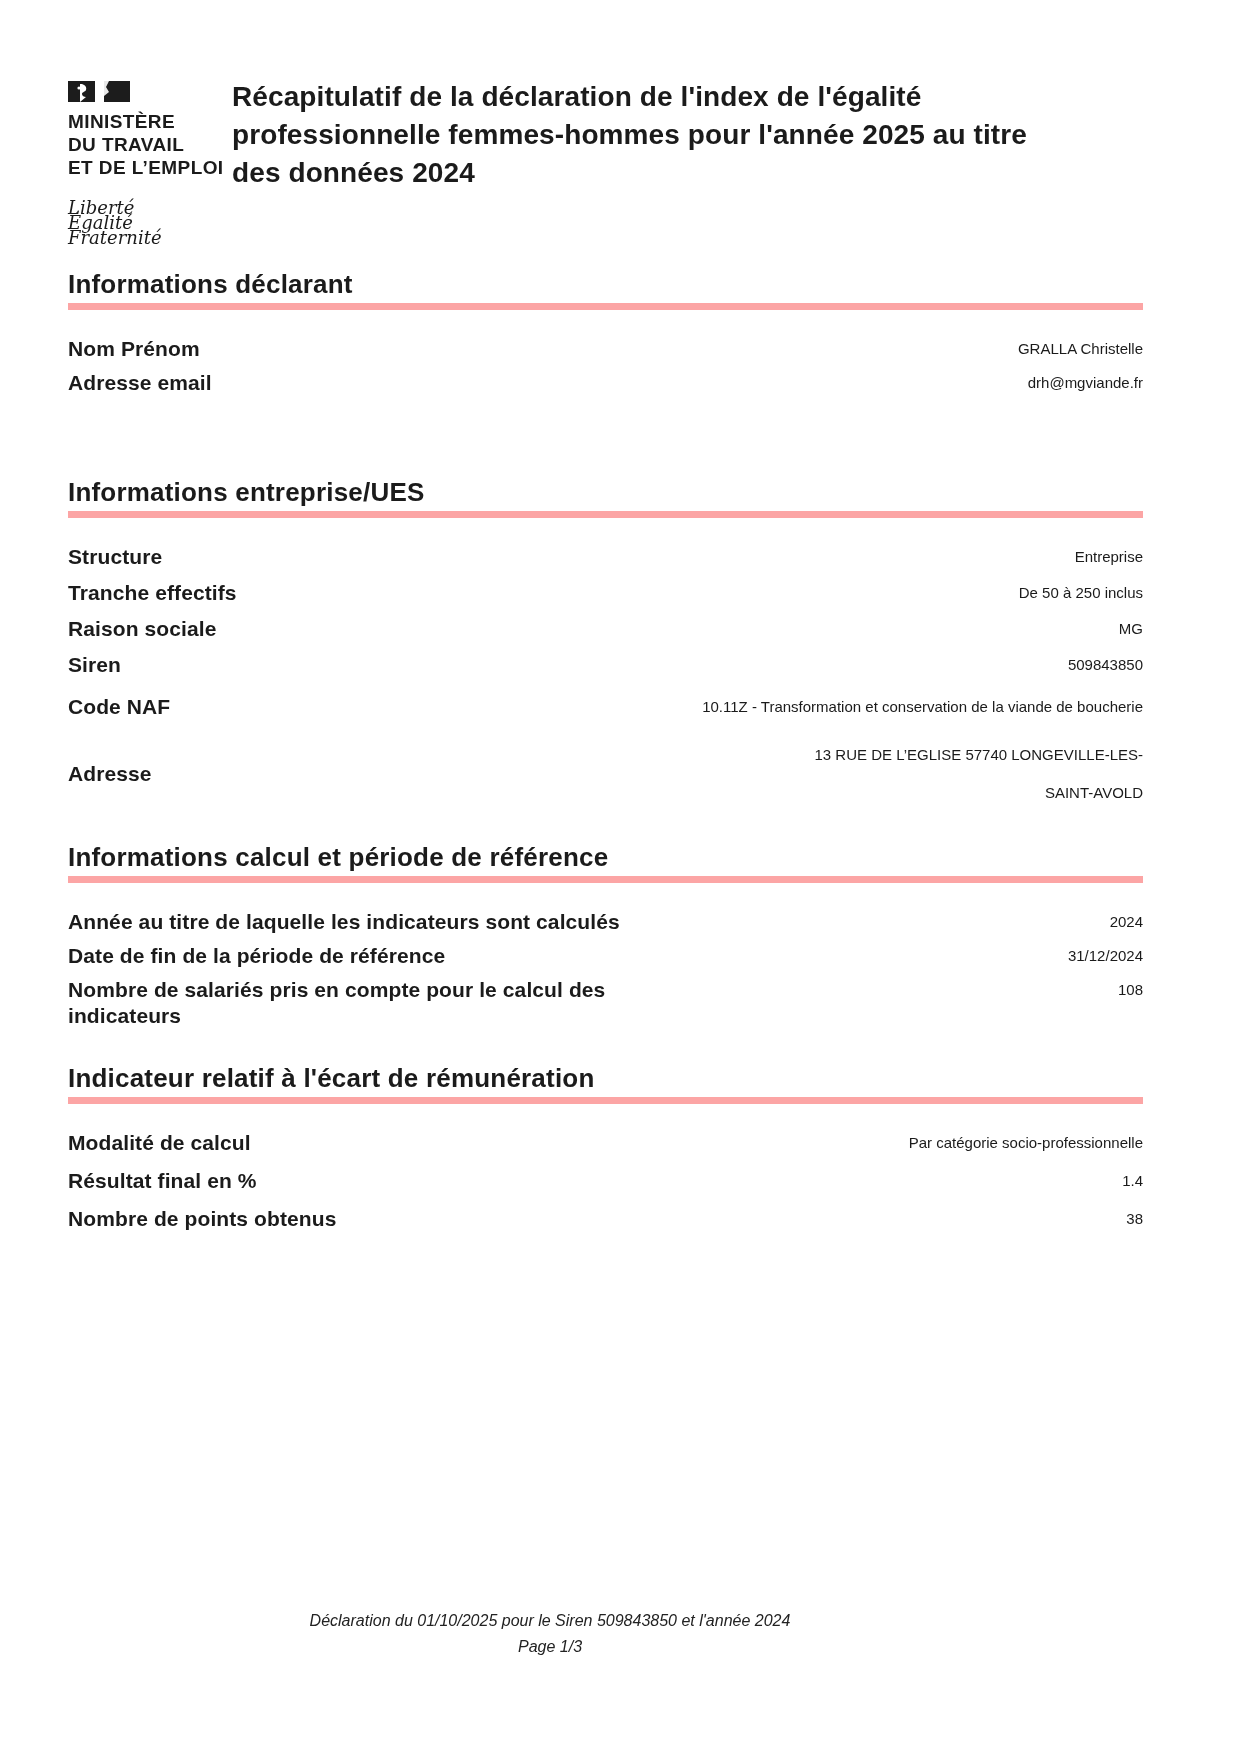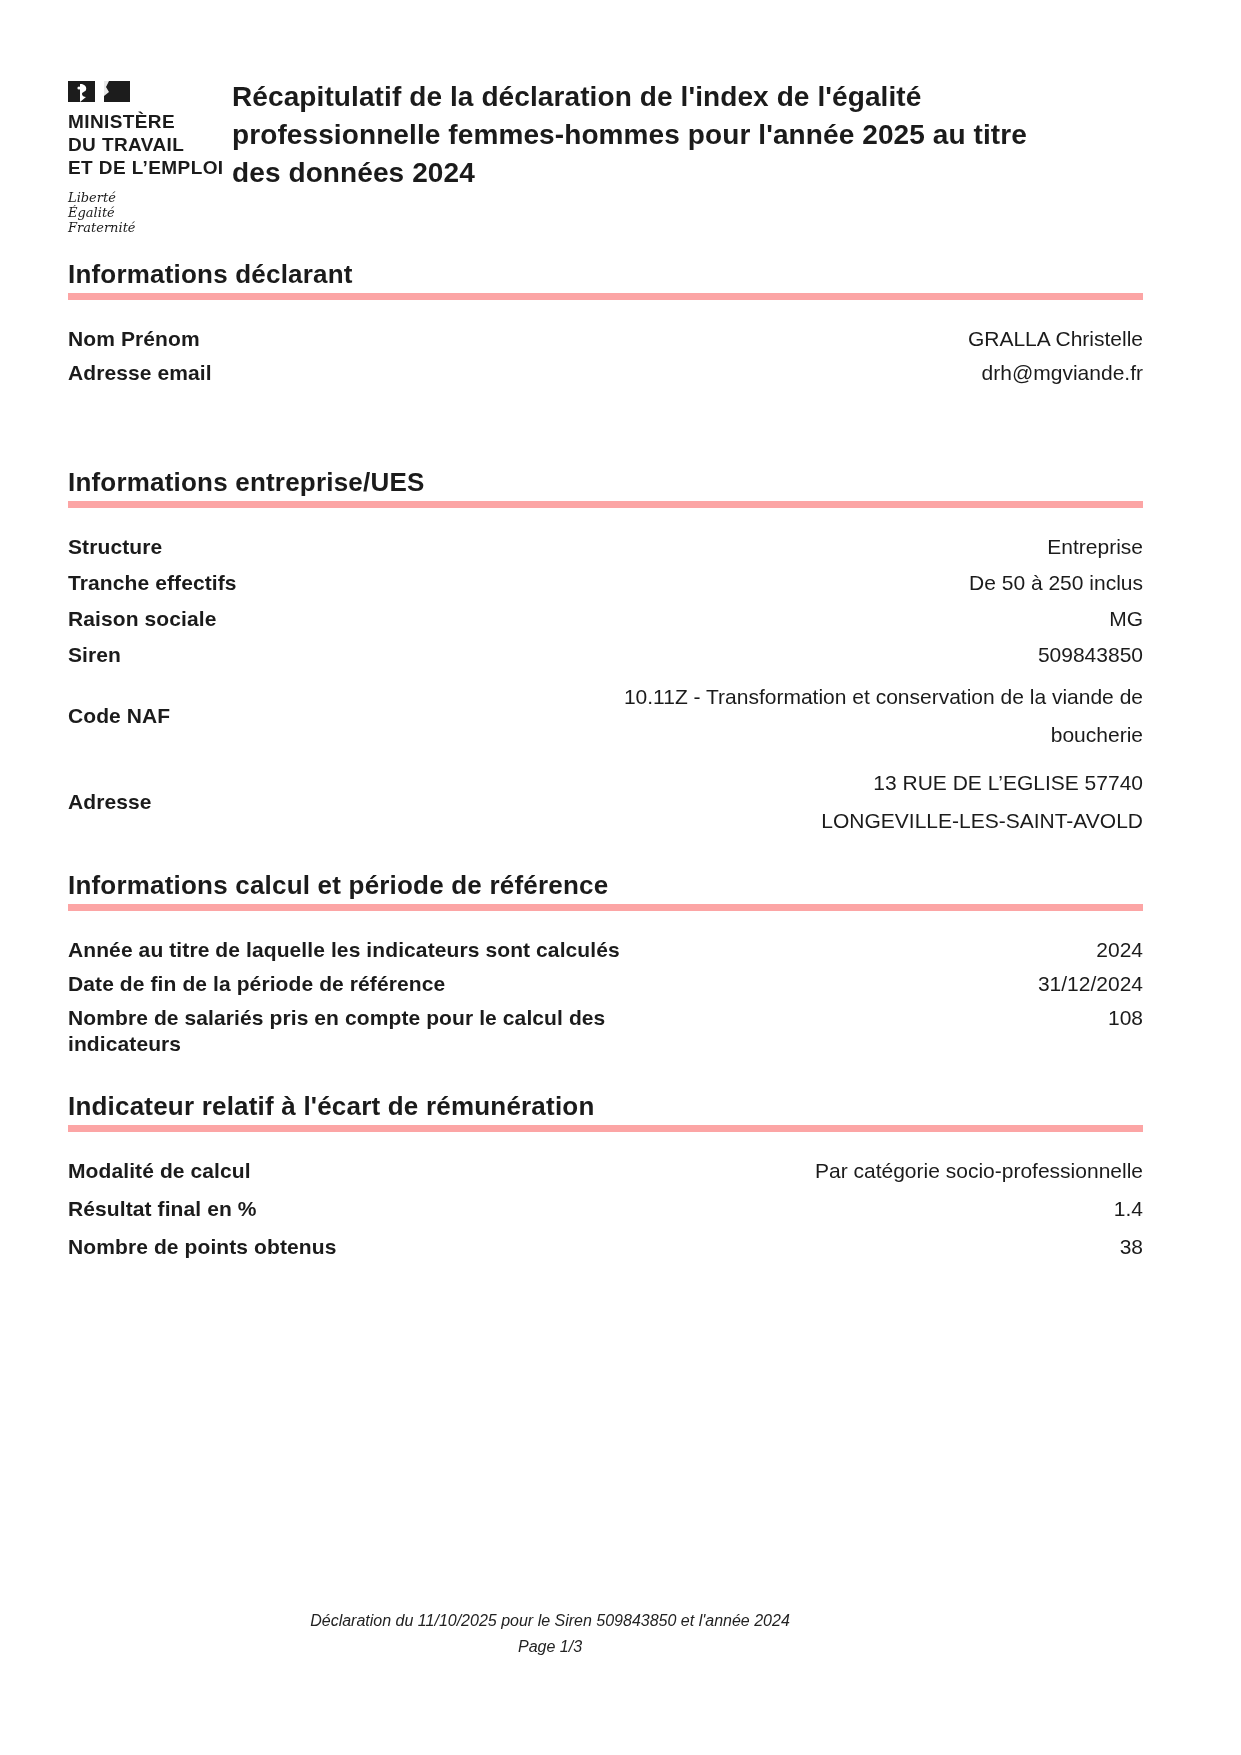--- a/index.html
+++ b/index.html
@@ -20,21 +20,21 @@
     box-sizing: border-box;
     width: 1241px;
   }
 
   
   .header { display: flex; align-items: flex-start; }
   .logo-block { width: 164px; flex: 0 0 164px; }
   .logo-flag { display: block; margin: 2px 0 6px 0; }
   .ministry-name { font-weight: bold; font-size: 19px; line-height: 23px; letter-spacing: 0.4px; }
   .ministry-name span { display: block; }
-  .ministry-motto { margin-top: 11px; font-family: "DejaVu Serif", "Liberation Serif", serif; font-style: italic; font-size: 13px; line-height: 15px; }
+  .ministry-motto { margin-top: 21px; font-family: "DejaVu Serif", "Liberation Serif", serif; font-style: italic; font-size: 18px; line-height: 15px; }
   .ministry-motto span { display: block; }
   .doc-title { font-weight: bold; font-size: 28px; line-height: 38px; margin-top: -3px; letter-spacing: 0.1px; }
   .doc-title span { display: block; }
 
   
   .section-heading {
     font-weight: bold;
     font-size: 26px;
     line-height: 26px;
     letter-spacing: 0.2px;
@@ -61,21 +61,21 @@
   .field-label {
     font-weight: bold;
     font-size: 21px;
     line-height: 26px;
     max-width: 555px;
     letter-spacing: 0.1px;
   }
   .field-value {
     flex: 1 1 auto;
     text-align: right;
-    font-size: 21px;
+    font-size: 15px;
     line-height: 26px;
   }
   .row-center { align-items: center; }
   .row-center .field-value { line-height: 38px; }
   .val-naf  { max-width: 580px; margin-left: auto; }
   .val-addr { max-width: 350px; margin-left: auto; }
 
   
   .footer {
     position: absolute;
@@ -197,15 +197,15 @@
       <div class="field-row">
         <div class="field-label">Nombre de points obtenus</div>
         <div class="field-value">38</div>
       </div>
     </div>
   </div>
 
 </div>
 
 <div class="footer">
-  <div>Déclaration du 11/10/2025 pour le Siren 509843850 et l'année 2024</div>
+  <div>Déclaration du 01/10/2025 pour le Siren 509843850 et l'année 2024</div>
   <div>Page 1/3</div>
 </div>
 
 </body></html>

